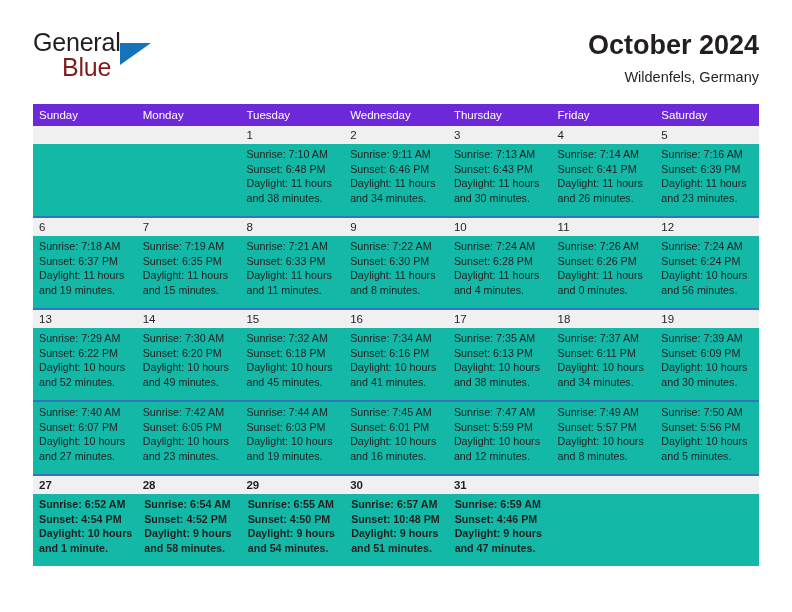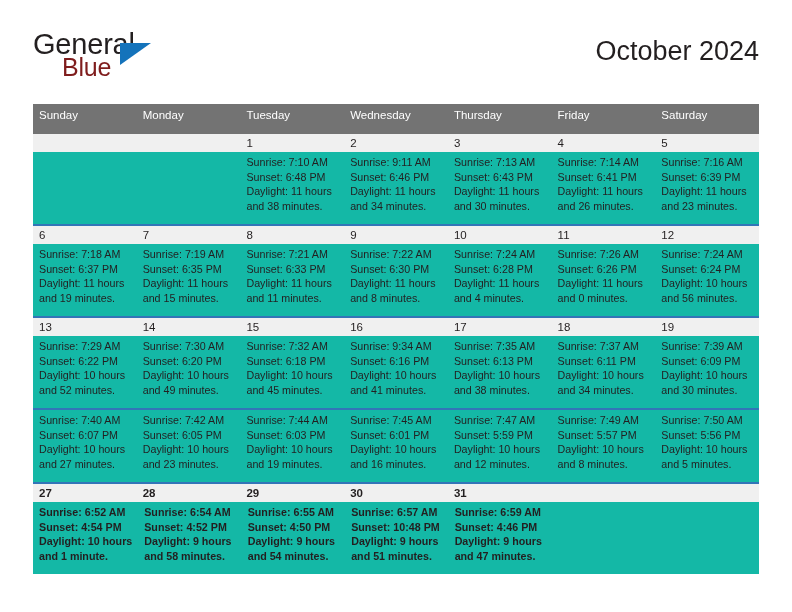--- a/index.html
+++ b/index.html
@@ -35,21 +35,21 @@
     position: absolute;
     left: 0;
     top: 0;
     width: 160px;
     height: 62px;
   }
   .brand-general {
     position: absolute;
     left: 0;
     top: 0;
-    font-size: 29px;
+    font-size: 25px;
     letter-spacing: -0.2px;
     color: #231f20;
     font-family: "Liberation Sans", sans-serif;
   }
   .brand-blue {
     position: absolute;
     left: 29px;
     top: 25px;
     font-size: 25px;
     letter-spacing: -0.2px;
@@ -67,47 +67,46 @@
   }
 
   .title-block {
     position: absolute;
     right: 0;
     top: 0;
     text-align: right;
   }
   .month-title {
     font-size: 27px;
-    font-weight: normal;
+    font-weight: bold;
     color: #231f20;
     line-height: 34px;
     white-space: nowrap;
-    margin-top: 6px;
   }
   .location-title {
     font-size: 14.5px;
     font-weight: normal;
     color: #231f20;
     line-height: 22px;
     margin-top: 4px;
     white-space: nowrap;
   }
 
   
   .calendar {
     position: absolute;
     left: 33px;
     top: 104px;
     width: 726px;
   }
 
   .weekday-header {
     display: flex;
-    background: #737373;
-    height: 30px;
+    background: #6d28d9;
+    height: 22px;
   }
   .weekday-cell {
     flex: 1 1 0;
     color: #ffffff;
     font-size: 11.5px;
     line-height: 22px;
     padding-left: 6px;
     box-sizing: border-box;
     white-space: nowrap;
     overflow: hidden;
@@ -160,20 +159,21 @@
   <div class="top-header">
 
     <div class="brand">
       <span class="brand-general">General</span>
       <span class="brand-triangle"></span>
       <span class="brand-blue">Blue</span>
     </div>
 
     <div class="title-block">
       <div class="month-title">October 2024</div>
+      <div class="location-title">Wildenfels, Germany</div>
     </div>
 
   </div>
 
   <div class="calendar">
     <div class="weekday-header">
         <div class="weekday-cell">Sunday</div>
         <div class="weekday-cell">Monday</div>
         <div class="weekday-cell">Tuesday</div>
         <div class="weekday-cell">Wednesday</div>
@@ -305,21 +305,21 @@
               <div class="detail-line">Daylight: 10 hours</div>
               <div class="detail-line">and 49 minutes.</div>
             </div>
             <div class="detail-cell">
               <div class="detail-line">Sunrise: 7:32 AM</div>
               <div class="detail-line">Sunset: 6:18 PM</div>
               <div class="detail-line">Daylight: 10 hours</div>
               <div class="detail-line">and 45 minutes.</div>
             </div>
             <div class="detail-cell">
-              <div class="detail-line">Sunrise: 9:34 AM</div>
+              <div class="detail-line">Sunrise: 7:34 AM</div>
               <div class="detail-line">Sunset: 6:16 PM</div>
               <div class="detail-line">Daylight: 10 hours</div>
               <div class="detail-line">and 41 minutes.</div>
             </div>
             <div class="detail-cell">
               <div class="detail-line">Sunrise: 7:35 AM</div>
               <div class="detail-line">Sunset: 6:13 PM</div>
               <div class="detail-line">Daylight: 10 hours</div>
               <div class="detail-line">and 38 minutes.</div>
             </div>

